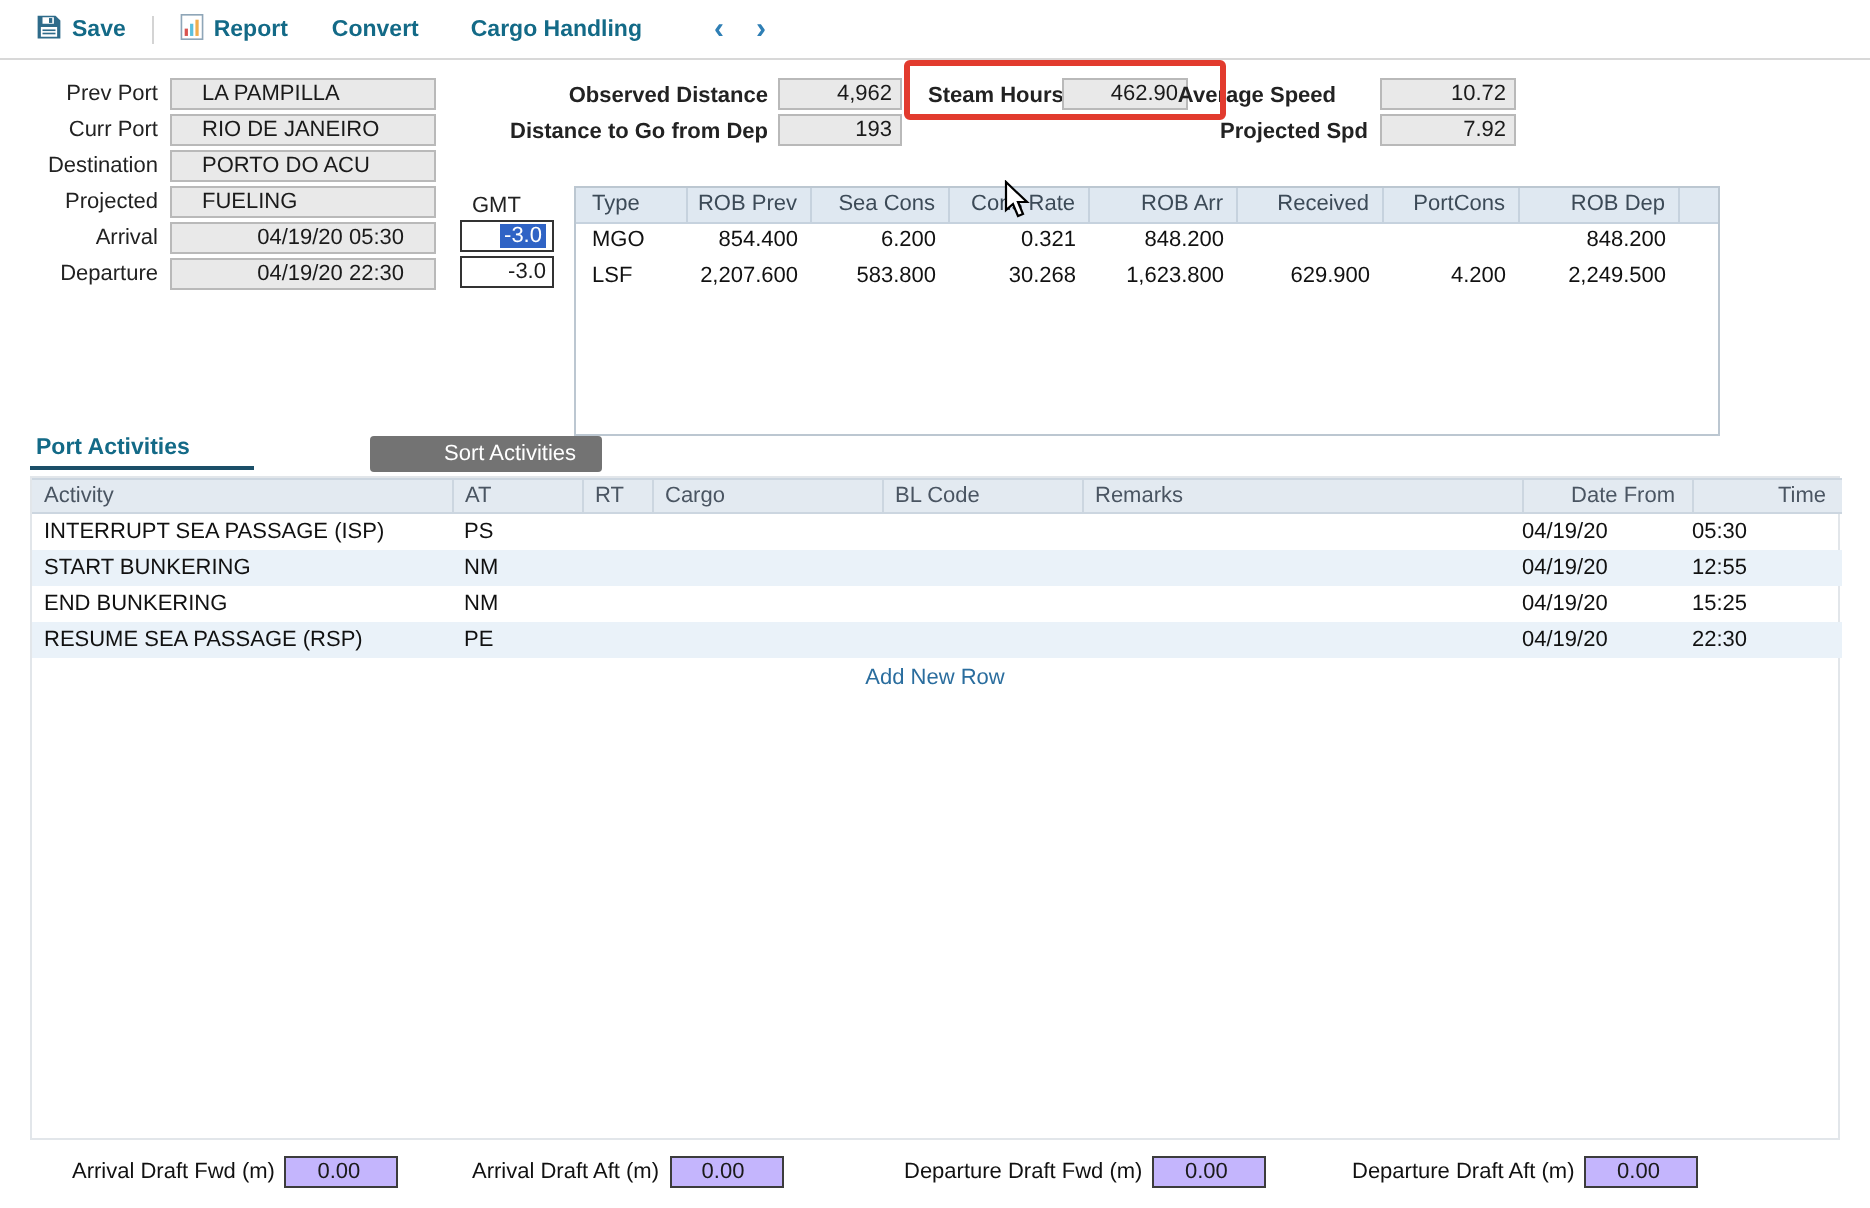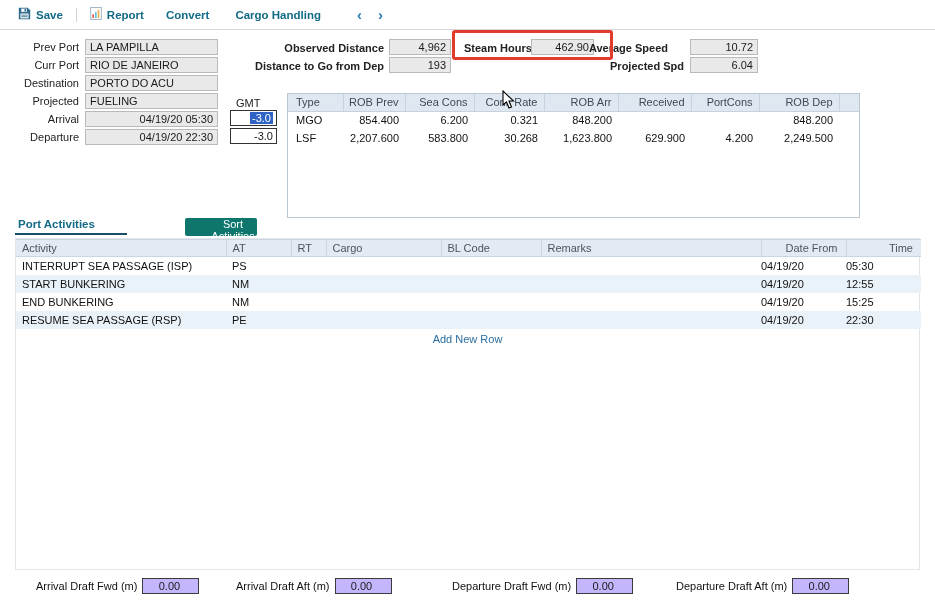--- a/index.html
+++ b/index.html
@@ -17,21 +17,21 @@
   .tb-gap-s { margin-left:22px; }
   .tb-gap-m { margin-left:26px; }
   .tb-arrow { background:none; border:none; color:#2f7fb5; font:700 15px "Liberation Sans", sans-serif;
               cursor:pointer; padding:0 8px; }
   .tb-arrows { margin-left:28px; display:flex; align-items:center; }
 
   
   .frow { position:absolute; left:12px; display:flex; align-items:center; height:17px; }
   .flabel { width:73px; text-align:right; padding-right:6px; color:#222; }
   .ffield { width:133px; height:16px; background:#e9e9e9; border:1px solid #b9b9b9;
-            display:flex; align-items:center; padding:0 4px; overflow:hidden; }
+            display:flex; align-items:center; padding:0 15px; overflow:hidden; }
   .ffield.right { justify-content:flex-end; }
 
   .gmt-label { position:absolute; left:236px; top:97px; color:#222; }
   .gfield { position:absolute; left:230px; width:47px; height:16px; background:#fff;
             border:1px solid #333; display:flex; justify-content:flex-end; align-items:center; padding:0 3px; }
   .gfield .sel { background:#2f63c5; color:#fff; padding:0 2px; }
 
   
   .mlabel { position:absolute; text-align:right; color:#222; white-space:nowrap;font-weight:bold; }
   .mlabel.bold { font-weight:700; text-align:left; }
@@ -54,22 +54,22 @@
                   overflow:hidden; white-space:nowrap; }
   .fuel-wrap td.l { text-align:left; padding-left:8px; }
   .fuel-wrap td.blu { color:#4156c8; }
 
   .cursor { position:absolute; left:502px; top:90px; z-index:6; }
 
   
   .tab-port { position:absolute; left:18px; top:218px; color:#136a87; font-weight:700;
               font-size:11.5px; background:none; border:none; cursor:pointer; }
   .tab-underline { position:absolute; left:15px; top:233px; width:112px; height:2px; background:#1b4f68; }
-  .sort-btn { position:absolute; left:185px; top:218px; width:72px; height:18px;
-              background:#0f766e; color:#fff; border:none; border-radius:2px;
+  .sort-btn { position:absolute; left:185px; top:218px; width:116px; height:18px;
+              background:#737373; color:#fff; border:none; border-radius:2px;
               font:400 11px "Liberation Sans", sans-serif; cursor:pointer;padding-left:24px; }
 
   
   .act-panel { position:absolute; left:15px; top:238px; width:905px; height:332px;
                background:#fff; border:1px solid #e2e6ea; }
   .act-panel th { height:17px; background:#e3eaf1; border-top:1px solid #ccd6e0;
                   border-bottom:1px solid #ccd6e0; border-right:1px solid #ccd6e0;
                   font-weight:400; color:#4a5562; text-align:left; padding:0 0 0 6px;
                   overflow:hidden; white-space:nowrap; }
   .act-panel th.r { text-align:right; padding:0 8px 0 0; }
@@ -171,21 +171,21 @@
   <span class="mfield" style="left:389px; top:57px; width:62px">193</span>
 
   <span class="mlabel bold" style="left:464px; top:42px">Steam Hours</span>
   <span class="mfield" style="left:531px; top:39px; width:63px">462.90</span>
   <div class="red-box"></div>
 
   <span class="mlabel" style="left:564px; top:42px; width:104px">Average Speed</span>
   <span class="mfield" style="left:690px; top:39px; width:68px">10.72</span>
 
   <span class="mlabel" style="left:580px; top:60px; width:104px">Projected Spd</span>
-  <span class="mfield" style="left:690px; top:57px; width:68px">6.04</span>
+  <span class="mfield" style="left:690px; top:57px; width:68px">7.92</span>
 
   <div class="fuel-wrap">
     <table>
       <colgroup>
         <col style="width:55px">
           <col style="width:62px">
           <col style="width:69px">
           <col style="width:70px">
         <col style="width:74px">
           <col style="width:73px">

